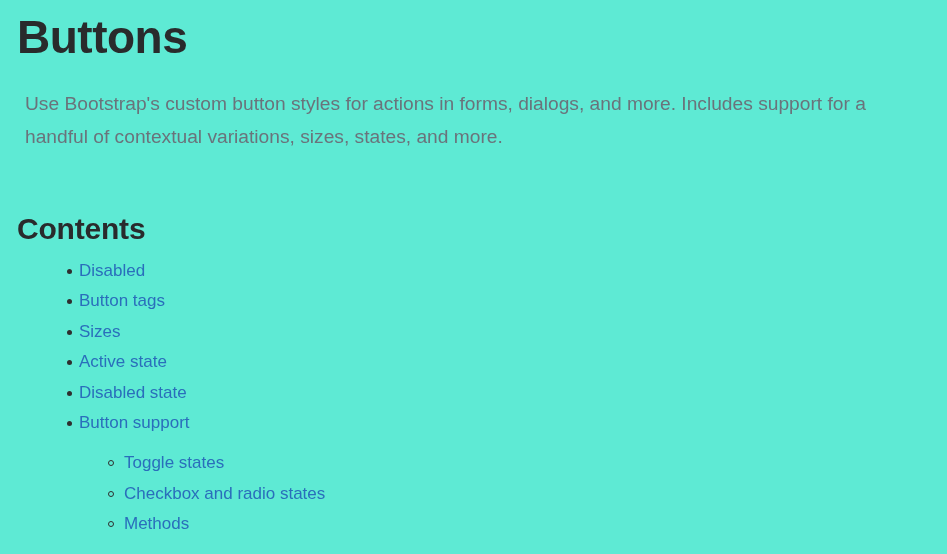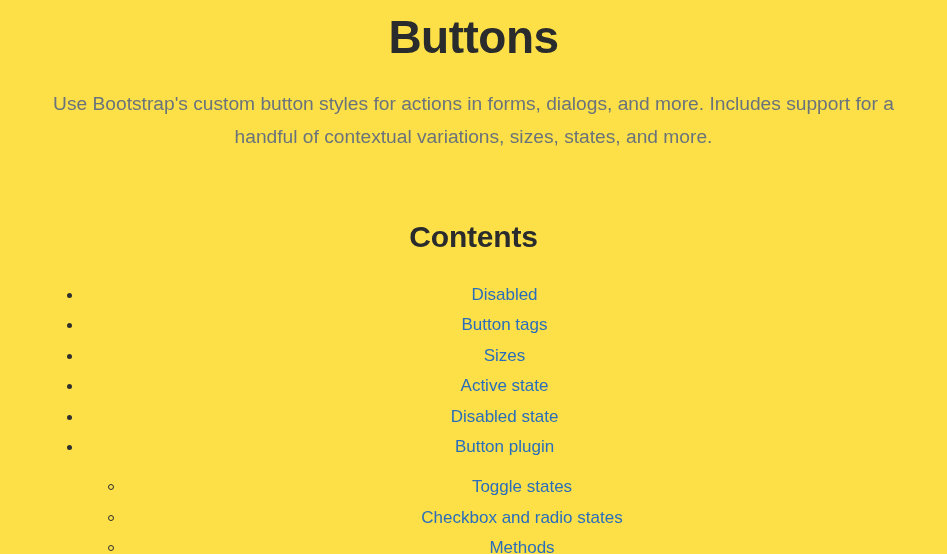--- a/index.html
+++ b/index.html
@@ -12,24 +12,23 @@
     height: 554px;
     overflow: hidden;
     font-family: "Liberation Sans", sans-serif;
     -webkit-font-smoothing: antialiased;
   }
 
   .page {
     position: relative;
     width: 947px;
     height: 554px;
-    background: #fde047;
+    background: #5eead4;
     box-sizing: border-box;
     padding: 0 17px;
-    text-align: center;
   }
 
   .doc-title {
     margin: 0;
     padding: 0;
     font-size: 46px;
     line-height: 58px;
     font-weight: 700;
     color: #292b2c;
     letter-spacing: -0.5px;
@@ -41,21 +40,21 @@
     padding: 0;
     padding-top: 13px;
     font-size: 19.2px;
     line-height: 33px;
     font-weight: 400;
     color: #6a737b;
     max-width: 912px;
   }
 
   .section-title {
-    margin: 16px;
+    margin: 0;
     padding: 0;
     padding-top: 50px;
     font-size: 30px;
     line-height: 36px;
     font-weight: 700;
     color: #292b2c;
     letter-spacing: -0.2px;
   }
 
   ul.toc {
@@ -151,21 +150,21 @@
       <a class="toc-link" href="#">Active state</a>
     </li>
 
     <li>
       <span class="bullet-disc"></span>
       <a class="toc-link" href="#">Disabled state</a>
     </li>
 
     <li>
       <span class="bullet-disc"></span>
-      <a class="toc-link" href="#">Button plugin</a>
+      <a class="toc-link" href="#">Button support</a>
     </li>
 
     <ul class="subtoc">
       <li>
         <span class="bullet-circle"></span>
         <a class="toc-link" href="#">Toggle states</a>
       </li>
       <li>
         <span class="bullet-circle"></span>
         <a class="toc-link" href="#">Checkbox and radio states</a>

